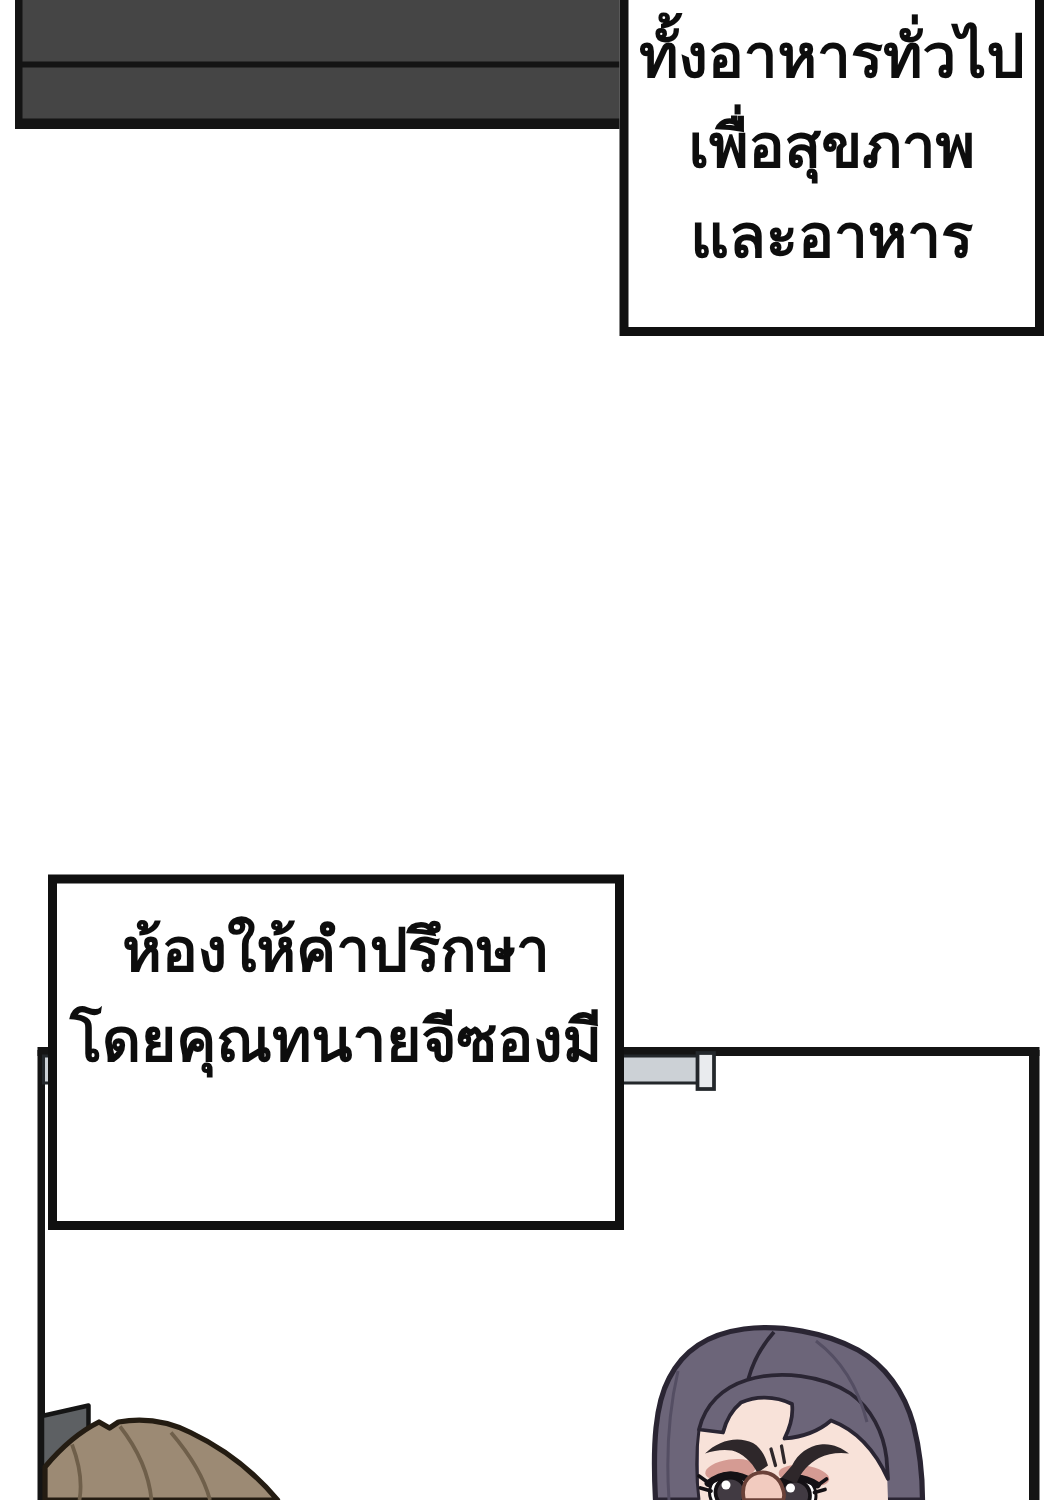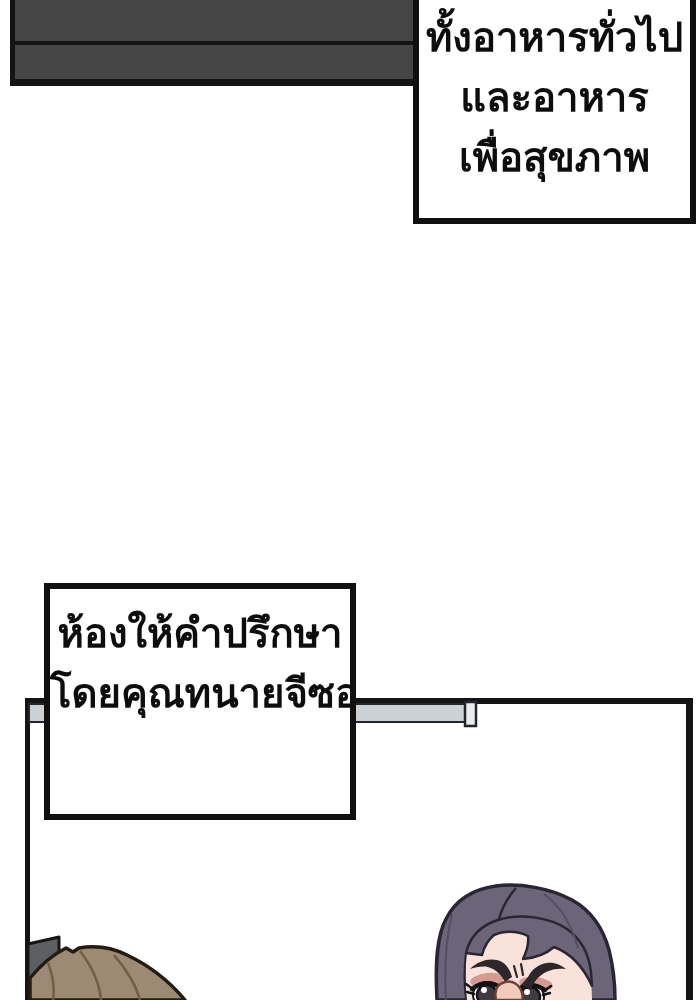--- a/index.html
+++ b/index.html
@@ -1,29 +1,29 @@
 <!DOCTYPE html>
 <html style="--outline: #141414; --sign: #454545; --bubbleBg: #ffffff; --bubbleBorder: #101010; --rail: #ccd1d6; --railCap: #e9ebee; --railEdge: #23272b; --hinge: #5d6063; --leftHair: #9c8a74; --leftHairLine: #6f5f4a; --leftHairOutline: #241c12; --rightHair: #6c6579; --rightHairOutline: #2a2533; --rightHairStrand: #544e63; --skin: #f8e2d9; --eyeshadow: #c9837b; --brow: #2e272a; --iris: #413a42; --eyeOutline: #141115; --noseFill: #f2cbbf; --noseLine: #6b4138;"><head>
 <meta charset="utf-8">
 <style>
   html,body{margin:0;padding:0;background:#ffffff;}
   .canvas{
     position:relative;width:700px;height:1000px;background:#ffffff;
-    overflow:hidden;font-family:Liberation Serif, serif;
+    overflow:hidden;font-family:Liberation Sans, sans-serif;
   }
   .art{position:absolute;left:0;top:0;width:700px;height:1000px;}
   .bubble{
     position:absolute;box-sizing:border-box;
     background:var(--bubbleBg,#fff);
     border:6px solid var(--bubbleBorder,#101010);
     text-align:center;overflow:hidden;color:#0d0d0d;font-weight:700;
   }
   .bubble .line{font-size:40px;line-height:60px;white-space:nowrap;}
   .bubble-top{left:413px;top:-42px;width:283px;height:266px;padding-top:44px;}
-  .bubble-consult{left:44px;top:583px;width:312px;height:237px;padding-top:15px;}
+  .bubble-consult{left:32px;top:583px;width:384px;height:237px;padding-top:15px;}
 </style>
 </head>
 <body>
 
 <div class="canvas">
 
   <svg class="art" viewBox="0 0 700 1000">
 
     <g>
       <rect x="10" y="0" width="406" height="86" style="fill:var(--sign)"></rect>
@@ -84,22 +84,22 @@
       <path d="M 470 969 C 479 960 492 957 502 962 C 507 965 510 970 512 977 L 505 982 C 501 974 495 969 488 967 C 482 966 476 967 470 969 Z" style="fill:var(--brow)"></path>
       <path d="M 521 985 L 528 977 C 532 969 539 964 547 963 C 554 962 561 965 566 969 C 559 968 552 969 546 972 C 539 976 534 981 531 989 Z" style="fill:var(--brow)"></path>
       <path d="M 514 966 L 517 977 M 521 964 L 523 975" style="fill:none;stroke:var(--brow);stroke-width:2.2;stroke-linecap:round"></path>
 
       <path d="M 496 1000 C 494 991 497 984 505 982 C 513 980 520 985 522 993 C 523 996 523 998 522 1000 Z" style="fill:var(--noseFill);stroke:var(--noseLine);stroke-width:2.5"></path>
     </g>
   </svg>
 
   <div class="bubble bubble-top">
     <div class="line">ทั้งอาหารทั่วไป</div>
+    <div class="line">เพื่อสุขภาพ</div>
     <div class="line">และอาหาร</div>
-    <div class="line">เพื่อสุขภาพ</div>
   </div>
 
   <div class="bubble bubble-consult">
     <div class="line">ห้องให้คำปรึกษา</div>
     <div class="line">โดยคุณทนายจีซองมี</div>
   </div>
 
 </div>
 
 </body></html>

